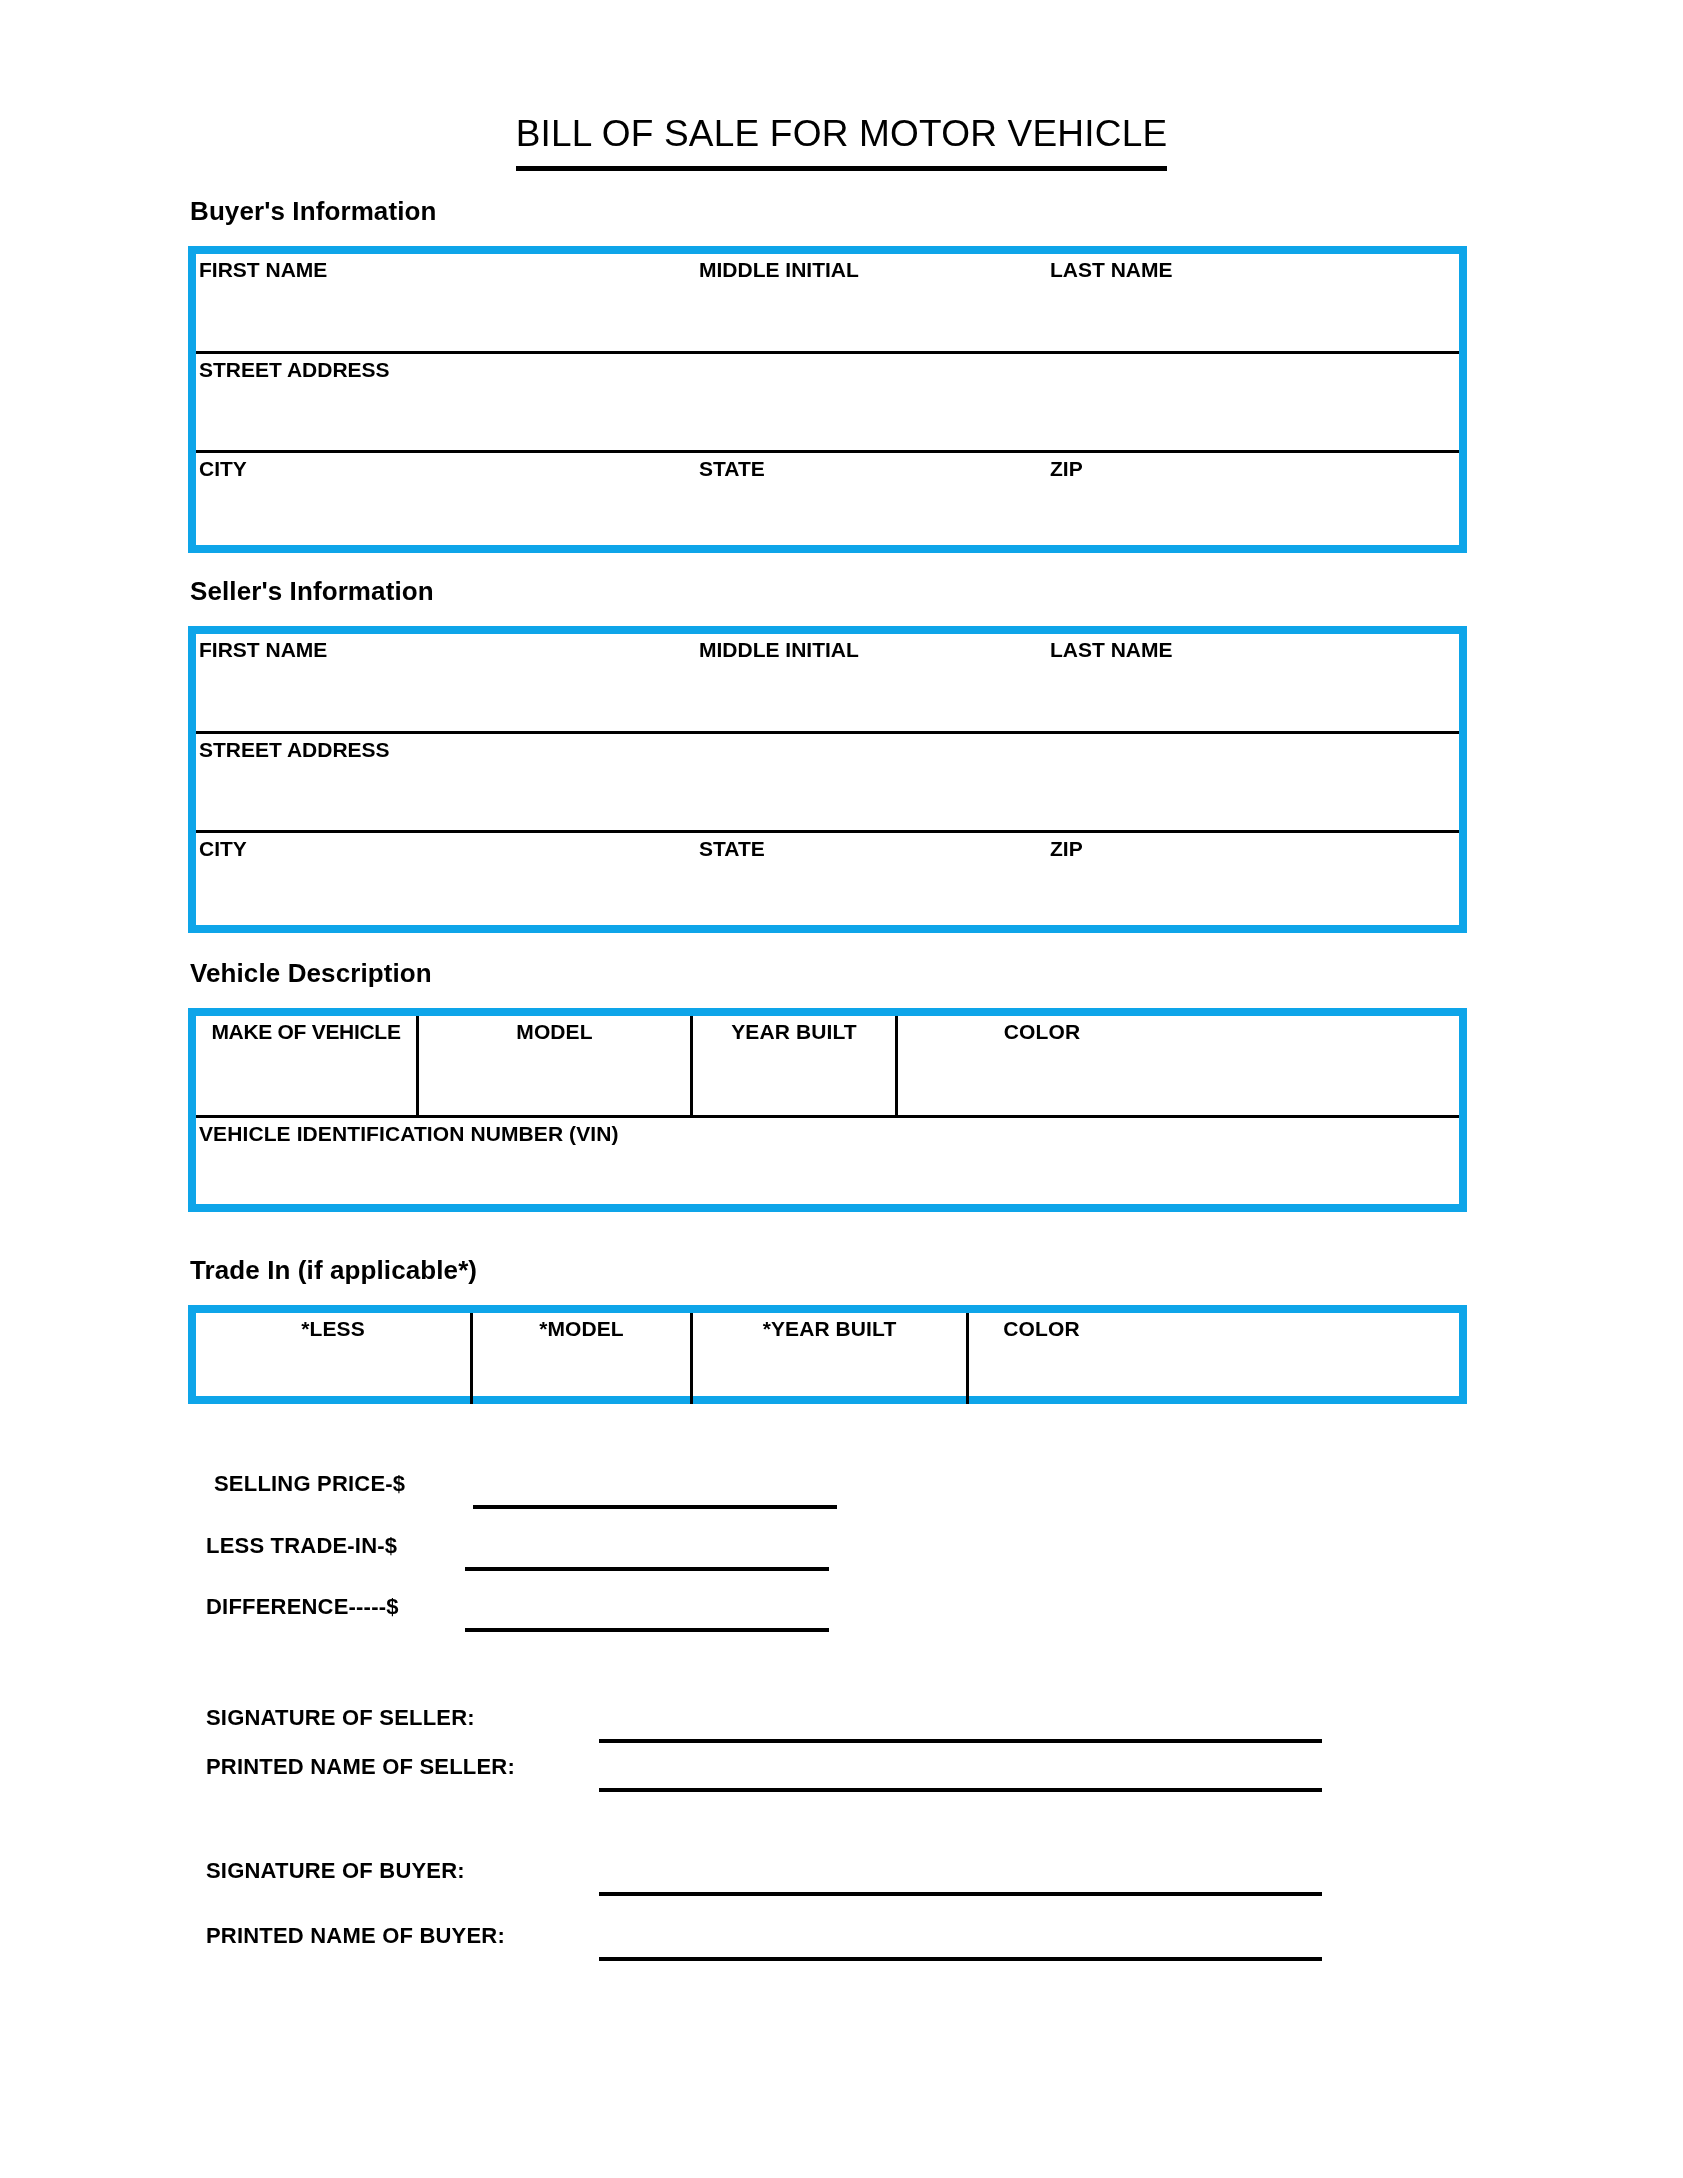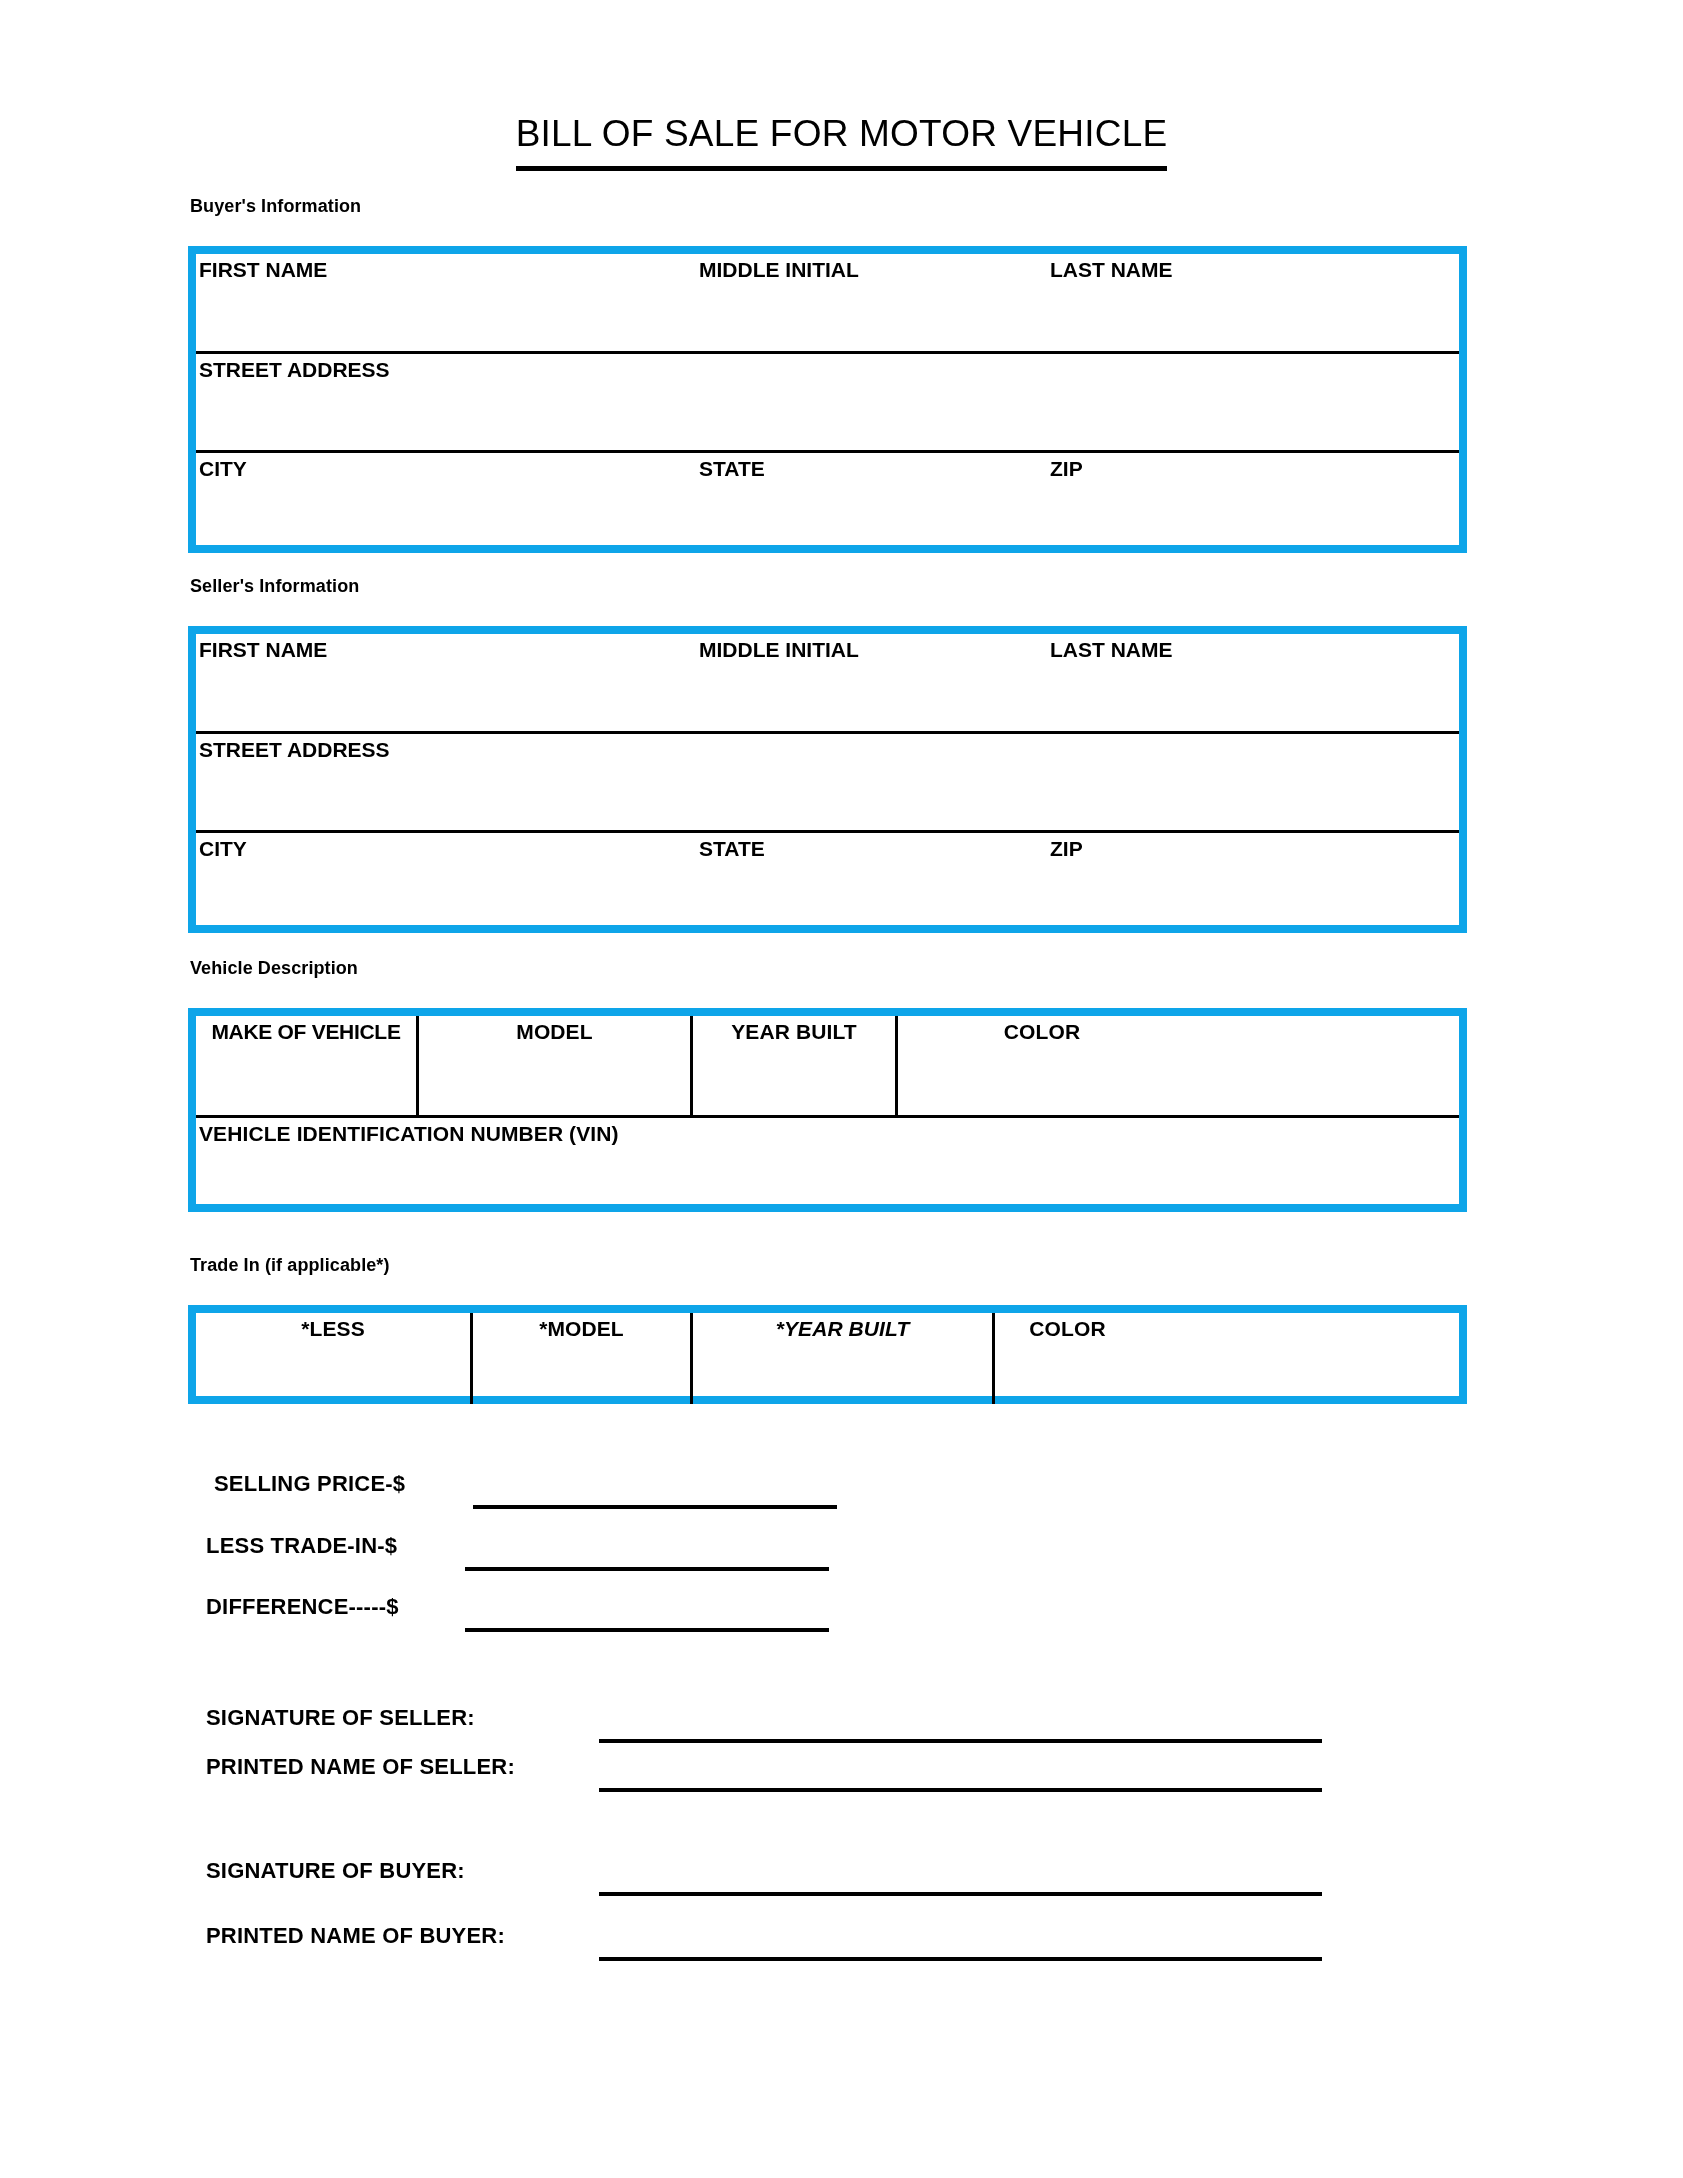--- a/index.html
+++ b/index.html
@@ -40,21 +40,21 @@
     font-weight: normal;
     letter-spacing: 0.2px;
     border-bottom: 5px solid #000;
     padding-bottom: 12px;
     line-height: 1.05;
   }
 
   
   .section-heading {
     position: absolute;
-    font-size: 18px;
+    font-size: 26px;
     font-weight: bold;
     letter-spacing: 0.1px;
     white-space: nowrap;
   }
 
   
   .form-table {
     position: absolute;
     border: 8px solid #0ea5e9;
     box-sizing: border-box;
@@ -235,21 +235,21 @@
 
   <div class="form-table" style="left:188px; top:1305px; width:1279px; height:99px;">
 
     <div class="ft-row" style="height:91px;">
       <div class="ft-cell" style="width:274px;">
         <div class="ft-label centered">*LESS</div>
       </div>
       <div class="ft-cell" style="width:220px;">
         <div class="ft-label centered">*MODEL</div>
       </div>
-      <div class="ft-cell" style="width:302px;font-style:italic;">
+      <div class="ft-cell" style="width:276px;">
         <div class="ft-label centered">*YEAR BUILT</div>
       </div>
       <div class="ft-cell" style="width:148px;">
         <div class="ft-label centered">COLOR</div>
       </div>
     </div>
   </div>
 
   <div class="money-line" style="left:214px; top:1471px; width:634px;">
     <div class="money-label">SELLING PRICE-$</div>

